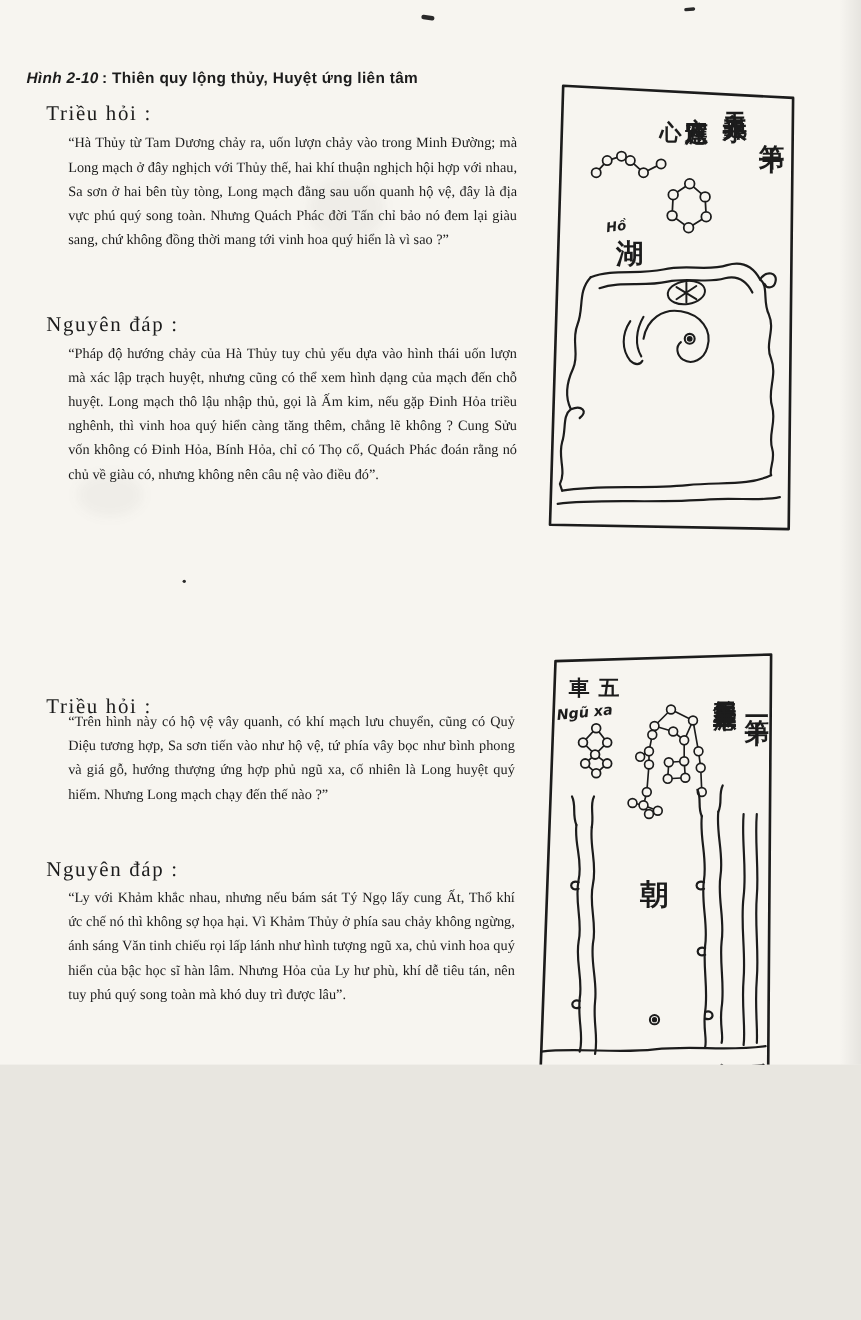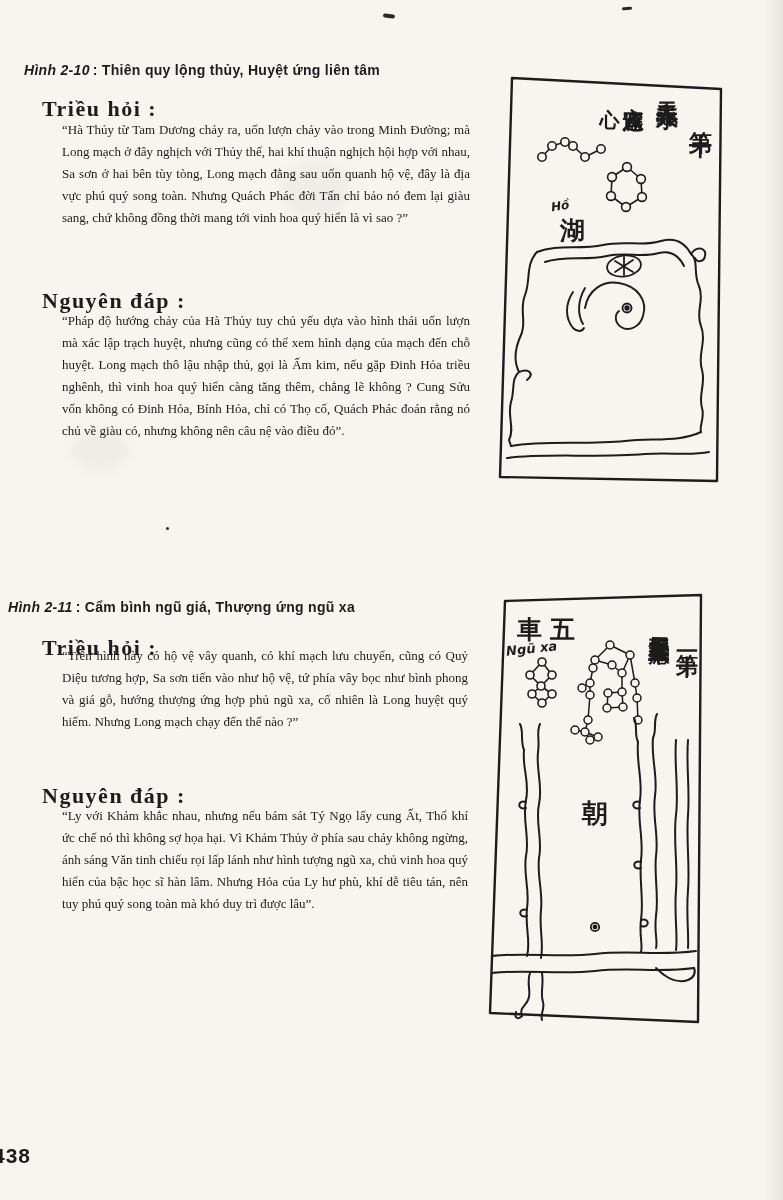--- a/index.html
+++ b/index.html
@@ -1,32 +1,32 @@
 <!DOCTYPE html>
 <html><head>
 <meta charset="utf-8">
 <style>
   html,body{margin:0;padding:0;background:#e8e6e0;}
   .page{
-    position:relative;width:783px;height:1200px;margin:0 auto;
+    position:relative;width:783px;height:968px;margin:0 auto;
     background:#f7f5f0;color:#1c1c1c;overflow:hidden;
     font-family:"Liberation Serif",serif;
   }
   .page::after{
     content:'';position:absolute;right:0;top:0;width:20px;height:100%;
     background:linear-gradient(to right, rgba(0,0,0,0), rgba(0,0,0,0.07));
     pointer-events:none;
   }
   .caption{
     position:absolute;font-family:"Liberation Sans",sans-serif;
     font-size:14px;font-weight:600;letter-spacing:.3px;white-space:nowrap;
   }
   .caption .lbl{font-style:italic;font-weight:700;margin-right:3px;}
   .hdr{
-    position:absolute;font-size:22px;font-weight:700;letter-spacing:1.5px;
+    position:absolute;font-size:19px;font-weight:400;letter-spacing:1.5px;
     font-family:"Liberation Serif",serif;
   }
   .bodytext{
     position:absolute;font-size:13px;line-height:22px;text-align:justify;
     text-justify:inter-word;
   }
   .note{
     position:absolute;font-size:15.5px;line-height:22px;text-align:justify;
   }
   .pagenum{
@@ -119,23 +119,20 @@
     </g>
   </svg>
 
   <div class="cjk" style="left:689px;top:112px;font-size:23px;letter-spacing:4px;">第十</div>
   <div class="cjk" style="left:656px;top:84px;font-size:22px;letter-spacing:2px;">天龜弄水</div>
   <div class="cjk" style="left:622px;top:90px;font-size:21px;letter-spacing:2px;">穴應連</div>
   <div class="cjk" style="left:600px;top:92px;font-size:20px;">心</div>
   <div class="hand" style="left:551px;top:199px;font-size:12px;transform:rotate(-8deg);">Hồ</div>
   <div class="cjk-h" style="left:560px;top:214px;font-size:25px;">湖</div>
 
-  <p class="caption" style="left:8px;top:585px;">
-    <span class="lbl">Hình 2-11</span><span>: Cẩm bình ngũ giá, Thượng ứng ngũ xa</span>
-  </p>
 
   <h3 class="hdr" style="left:42px;top:613px;">Triều hỏi :</h3>
 
   <p class="bodytext" style="left:62px;top:632px;width:406px;">“Trên hình này có hộ vệ vây quanh, có khí mạch lưu chuyển, cũng có Quỷ Diệu tương hợp, Sa sơn tiến vào như hộ vệ, tứ phía vây bọc như bình phong và giá gỗ, hướng thượng ứng hợp phủ ngũ xa, cố nhiên là Long huyệt quý hiếm. Nhưng Long mạch chạy đến thế nào ?”</p>
 
   <h3 class="hdr" style="left:42px;top:761px;">Nguyên đáp :</h3>
 
   <p class="bodytext" style="left:62px;top:792px;width:406px;">“Ly với Khảm khắc nhau, nhưng nếu bám sát Tý Ngọ lấy cung Ất, Thổ khí ức chế nó thì không sợ họa hại. Vì Khảm Thủy ở phía sau chảy không ngừng, ánh sáng Văn tinh chiếu rọi lấp lánh như hình tượng ngũ xa, chủ vinh hoa quý hiển của bậc học sĩ hàn lâm. Nhưng Hỏa của Ly hư phù, khí dễ tiêu tán, nên tuy phú quý song toàn mà khó duy trì được lâu”.</p>
 
 
@@ -202,21 +199,21 @@
         <path d="M176,378 C186,388 196,394 208,390 C214,388 216,382 214,378"></path>
       </g>
 
       <g stroke-width="1.8">
         <circle cx="115" cy="337" r="4.2"></circle>
         <circle cx="115" cy="337" r="1.5" fill="#1c1c1c"></circle>
       </g>
     </g>
   </svg>
 
-  <div class="cjk-h" style="left:517px;top:613px;font-size:25px;letter-spacing:8px;">車五</div>
+  <div class="cjk-h" style="left:517px;top:613px;font-size:19px;letter-spacing:8px;">車五</div>
   <div class="hand" style="left:506px;top:641px;font-size:13px;transform:rotate(-6deg);">Ngũ xa</div>
   <div class="cjk" style="left:676px;top:636px;font-size:22px;letter-spacing:2px;">第十一</div>
   <div class="cjk" style="left:648px;top:620px;font-size:21px;letter-spacing:1px;">錦屏五架上應五車</div>
   <div class="cjk-h" style="left:582px;top:796px;font-size:26px;">朝</div>
 
   <div class="pagenum" style="left:-7px;top:1144px;">438</div>
 
   <div class="speck" style="left:383px;top:14px;width:12px;height:4px;transform:rotate(8deg);"></div>
   <div class="speck" style="left:622px;top:7px;width:10px;height:3px;transform:rotate(-5deg);"></div>
   <div class="speck" style="left:166px;top:527px;width:3px;height:3px;"></div>

